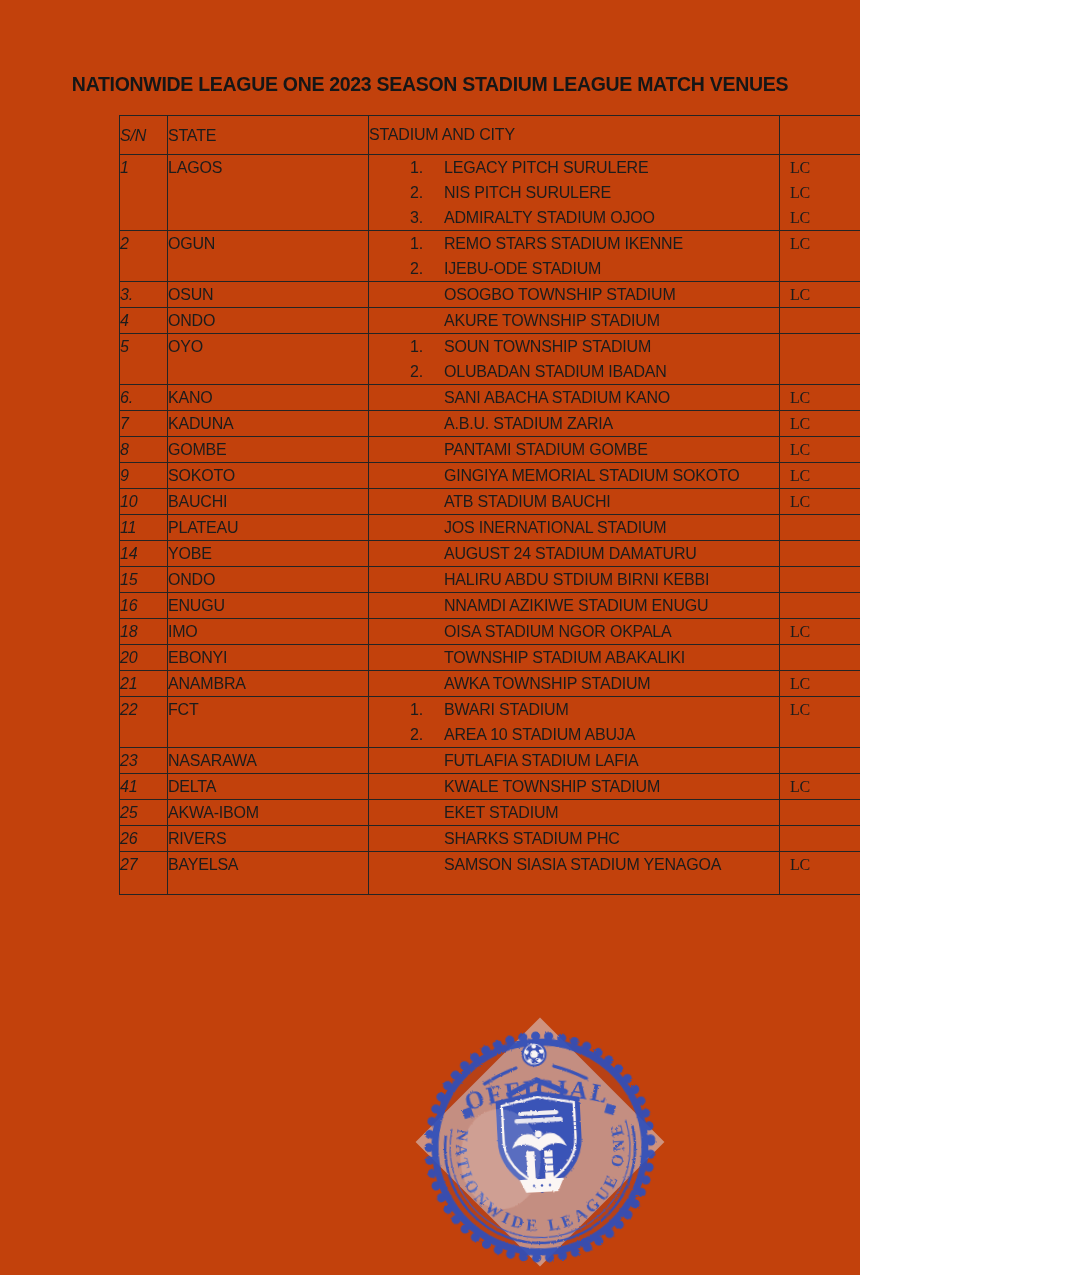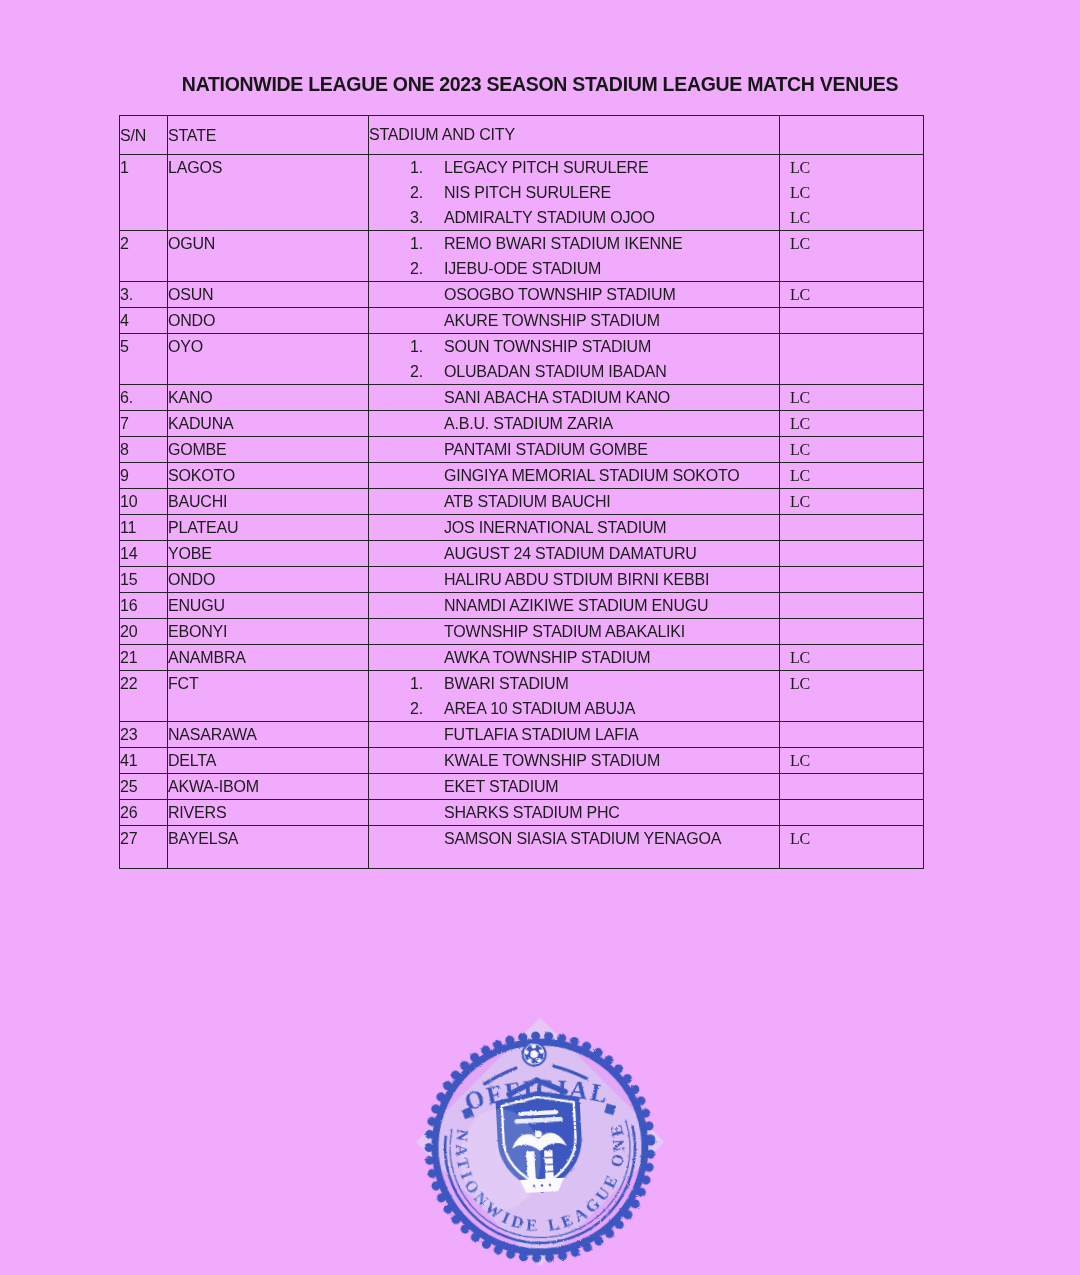--- a/index.html
+++ b/index.html
@@ -1,35 +1,35 @@
 <!DOCTYPE html>
 <html><head>
 <meta charset="utf-8">
 <style>
   html,body { margin:0; padding:0; background:#ffffff; }
   .page {
-    position:relative; width:1080px; height:1275px; background:#f0abfc;
+    position:relative; width:860px; height:1275px; background:#c2410c;
     font-family:"Liberation Sans", sans-serif; overflow:hidden;
   }
   .title {
     position:absolute; top:73px; left:0; width:100%;
     text-align:center; font-size:19.5px; font-weight:bold;
     letter-spacing:-0.3px; color:#161616; white-space:nowrap;
   }
   table.venues {
     position:absolute; left:119px; top:115px; width:804px;
     border-collapse:collapse; table-layout:fixed;
     color:#1c1c1c; font-size:16px; letter-spacing:-0.2px;
   }
   .venues th, .venues td {
     border:1.5px solid #242424; padding:0; text-align:left;
     font-weight:normal; vertical-align:top;
   }
   .venues thead th { height:38px; vertical-align:middle; }
-  .c-sn    { padding-left:8px;  line-height:25px; }
+  .c-sn    { padding-left:8px;  line-height:25px;font-style:italic; }
   .c-state { padding-left:11px; line-height:25px; }
   .sline { position:relative; height:25px; line-height:25px; padding-left:75px; white-space:nowrap; }
   .snum  { position:absolute; left:41px; }
   .lline { height:25px; line-height:25px; padding-left:10px;font-family:Liberation Serif, serif; }
   tbody tr:last-child td { padding-bottom:17px; }
 
   .diamond {
     position:absolute; left:452px; top:1054px; width:176px; height:176px;
     transform:rotate(45deg); background:#dce4f0; opacity:0.5;
   }
@@ -69,21 +69,21 @@
           <td class="c-lc">
             <div class="lline">LC</div>
             <div class="lline">LC</div>
             <div class="lline">LC</div>
           </td>
         </tr>
         <tr>
           <td class="c-sn">2</td>
           <td class="c-state">OGUN</td>
           <td class="c-stad">
-            <div class="sline"><span class="snum">1.</span><span class="sname">REMO BWARI STADIUM IKENNE</span></div>
+            <div class="sline"><span class="snum">1.</span><span class="sname">REMO STARS STADIUM IKENNE</span></div>
             <div class="sline"><span class="snum">2.</span><span class="sname">IJEBU-ODE STADIUM</span></div>
           </td>
           <td class="c-lc">
             <div class="lline">LC</div>
             <div class="lline"></div>
           </td>
         </tr>
         <tr>
           <td class="c-sn">3.</td>
           <td class="c-state">OSUN</td>
@@ -197,20 +197,30 @@
           </td>
         </tr>
         <tr>
           <td class="c-sn">16</td>
           <td class="c-state">ENUGU</td>
           <td class="c-stad">
             <div class="sline"><span class="sname">NNAMDI AZIKIWE STADIUM ENUGU</span></div>
           </td>
           <td class="c-lc">
             <div class="lline"></div>
+          </td>
+        </tr>
+        <tr>
+          <td class="c-sn">18</td>
+          <td class="c-state">IMO</td>
+          <td class="c-stad">
+            <div class="sline"><span class="sname">OISA STADIUM NGOR OKPALA</span></div>
+          </td>
+          <td class="c-lc">
+            <div class="lline">LC</div>
           </td>
         </tr>
         <tr>
           <td class="c-sn">20</td>
           <td class="c-state">EBONYI</td>
           <td class="c-stad">
             <div class="sline"><span class="sname">TOWNSHIP STADIUM ABAKALIKI</span></div>
           </td>
           <td class="c-lc">
             <div class="lline"></div>

